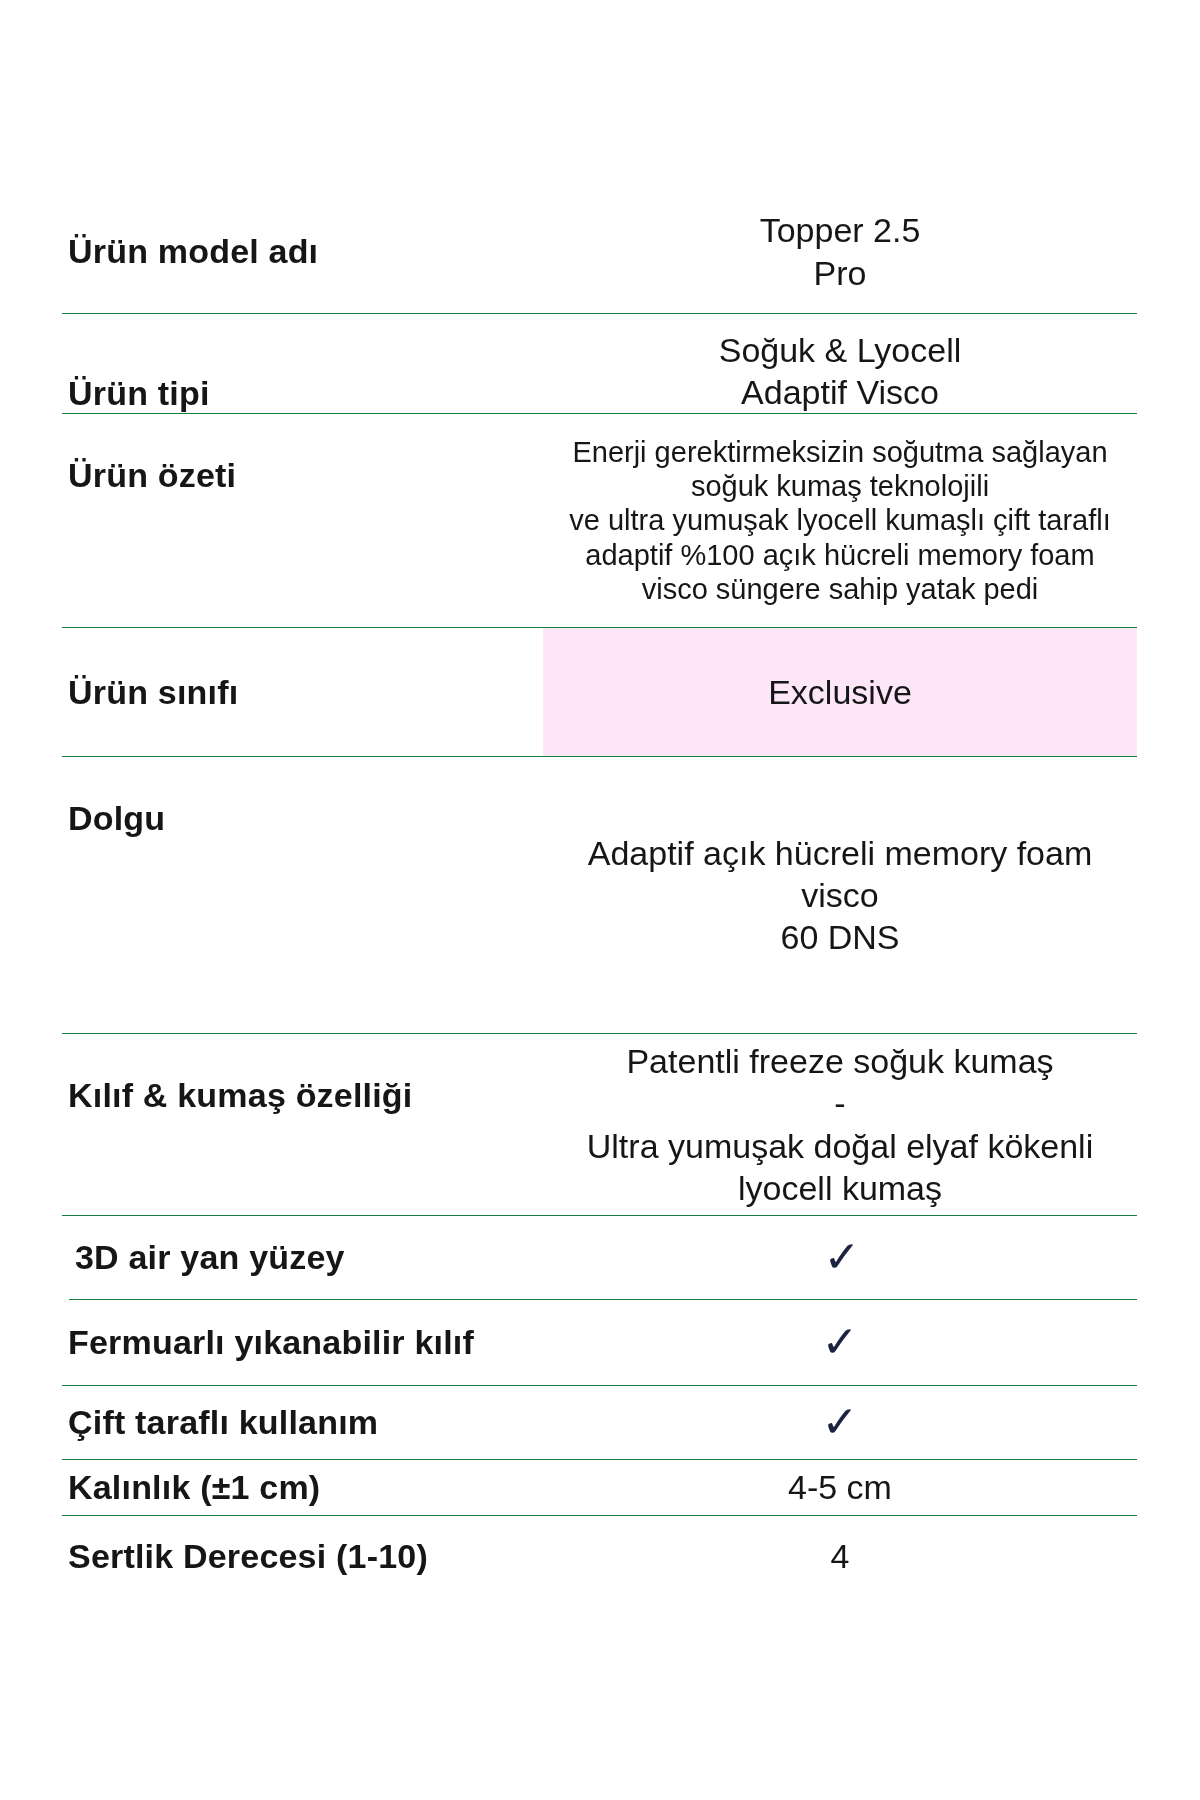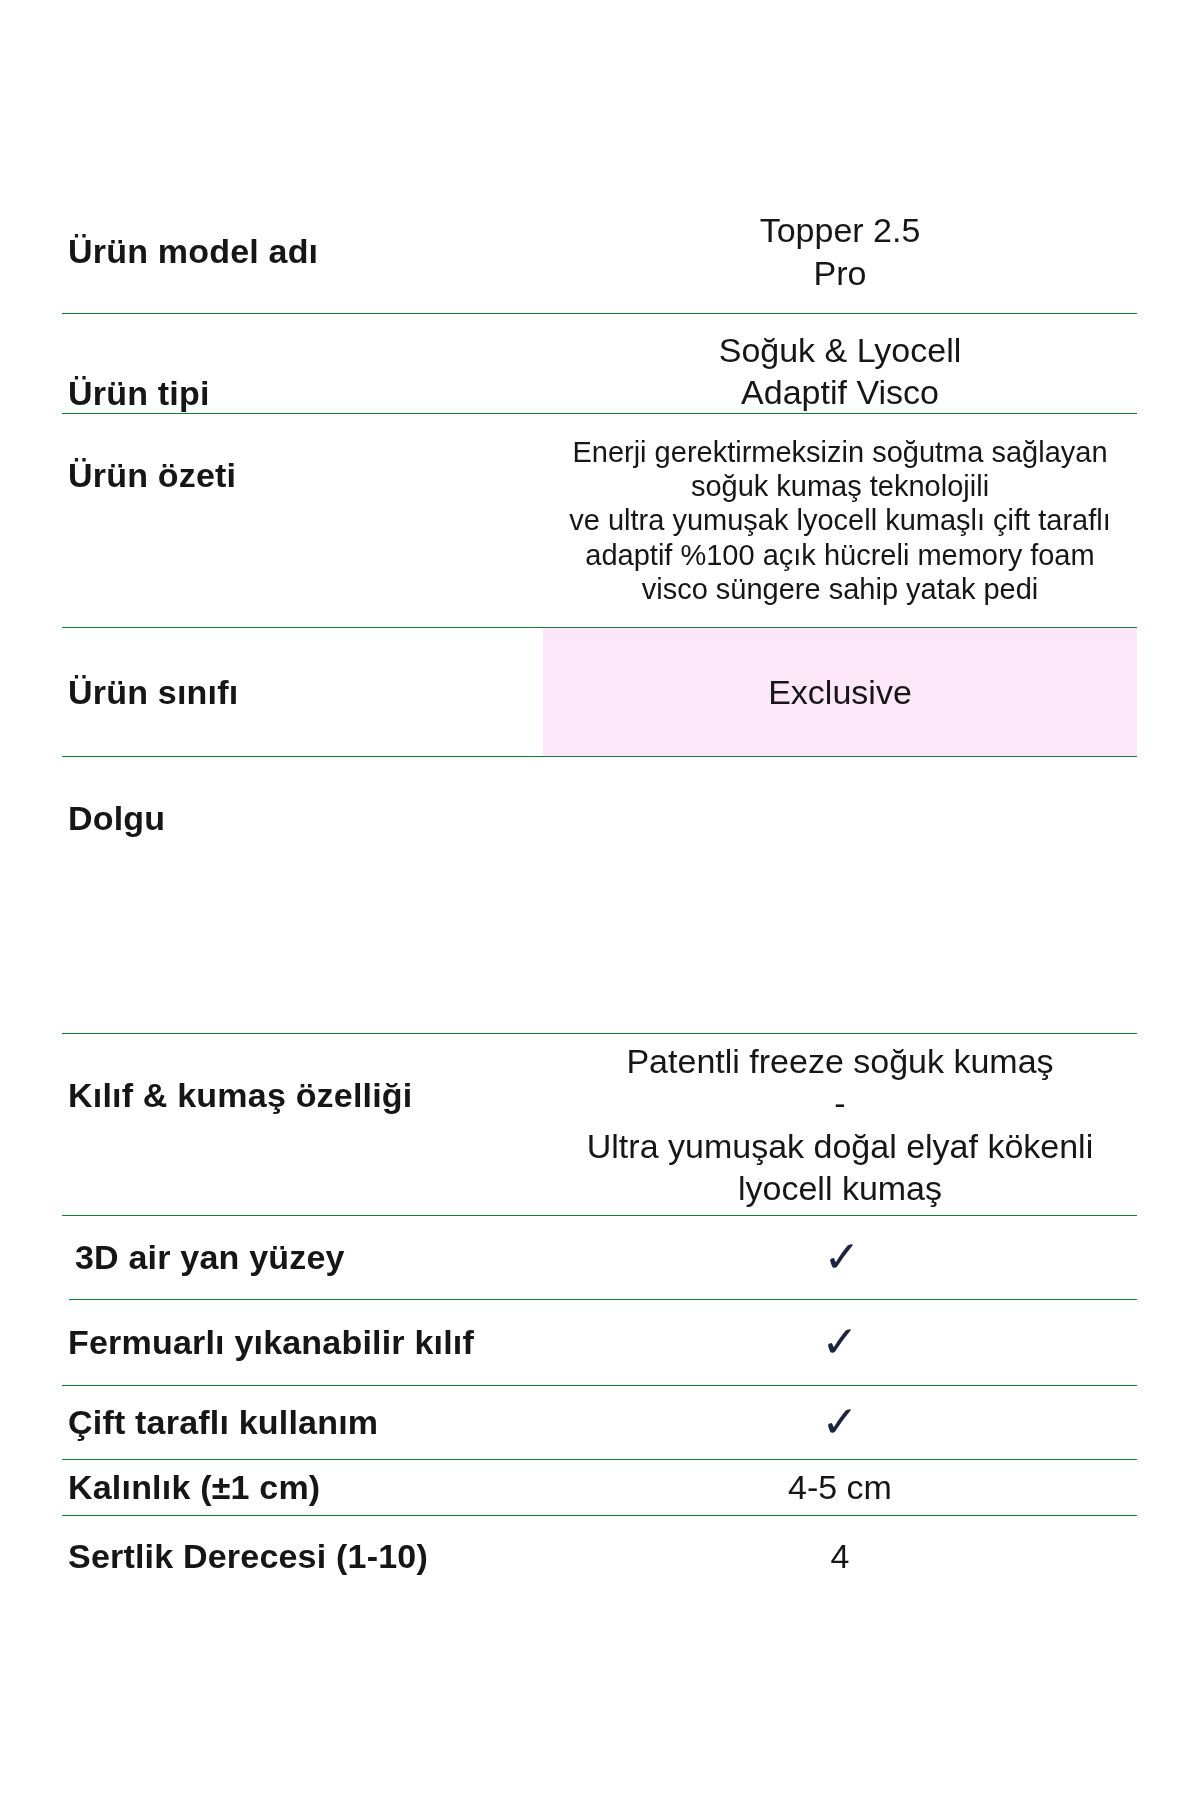--- a/index.html
+++ b/index.html
@@ -92,20 +92,23 @@
 visco süngere sahip yatak pedi</div>
     </div>
 
     <div class="row r3 highlight">
       <div class="cell-label">Ürün sınıfı</div>
       <div class="cell-value">Exclusive</div>
     </div>
 
     <div class="row r4 label-top">
       <div class="cell-label">Dolgu</div>
+      <div class="cell-value">Adaptif açık hücreli memory foam
+visco
+60 DNS</div>
     </div>
 
     <div class="row r5 label-top">
       <div class="cell-label">Kılıf &amp; kumaş özelliği</div>
       <div class="cell-value">Patentli freeze soğuk kumaş
 -
 Ultra yumuşak doğal elyaf kökenli
 lyocell kumaş</div>
     </div>
 

